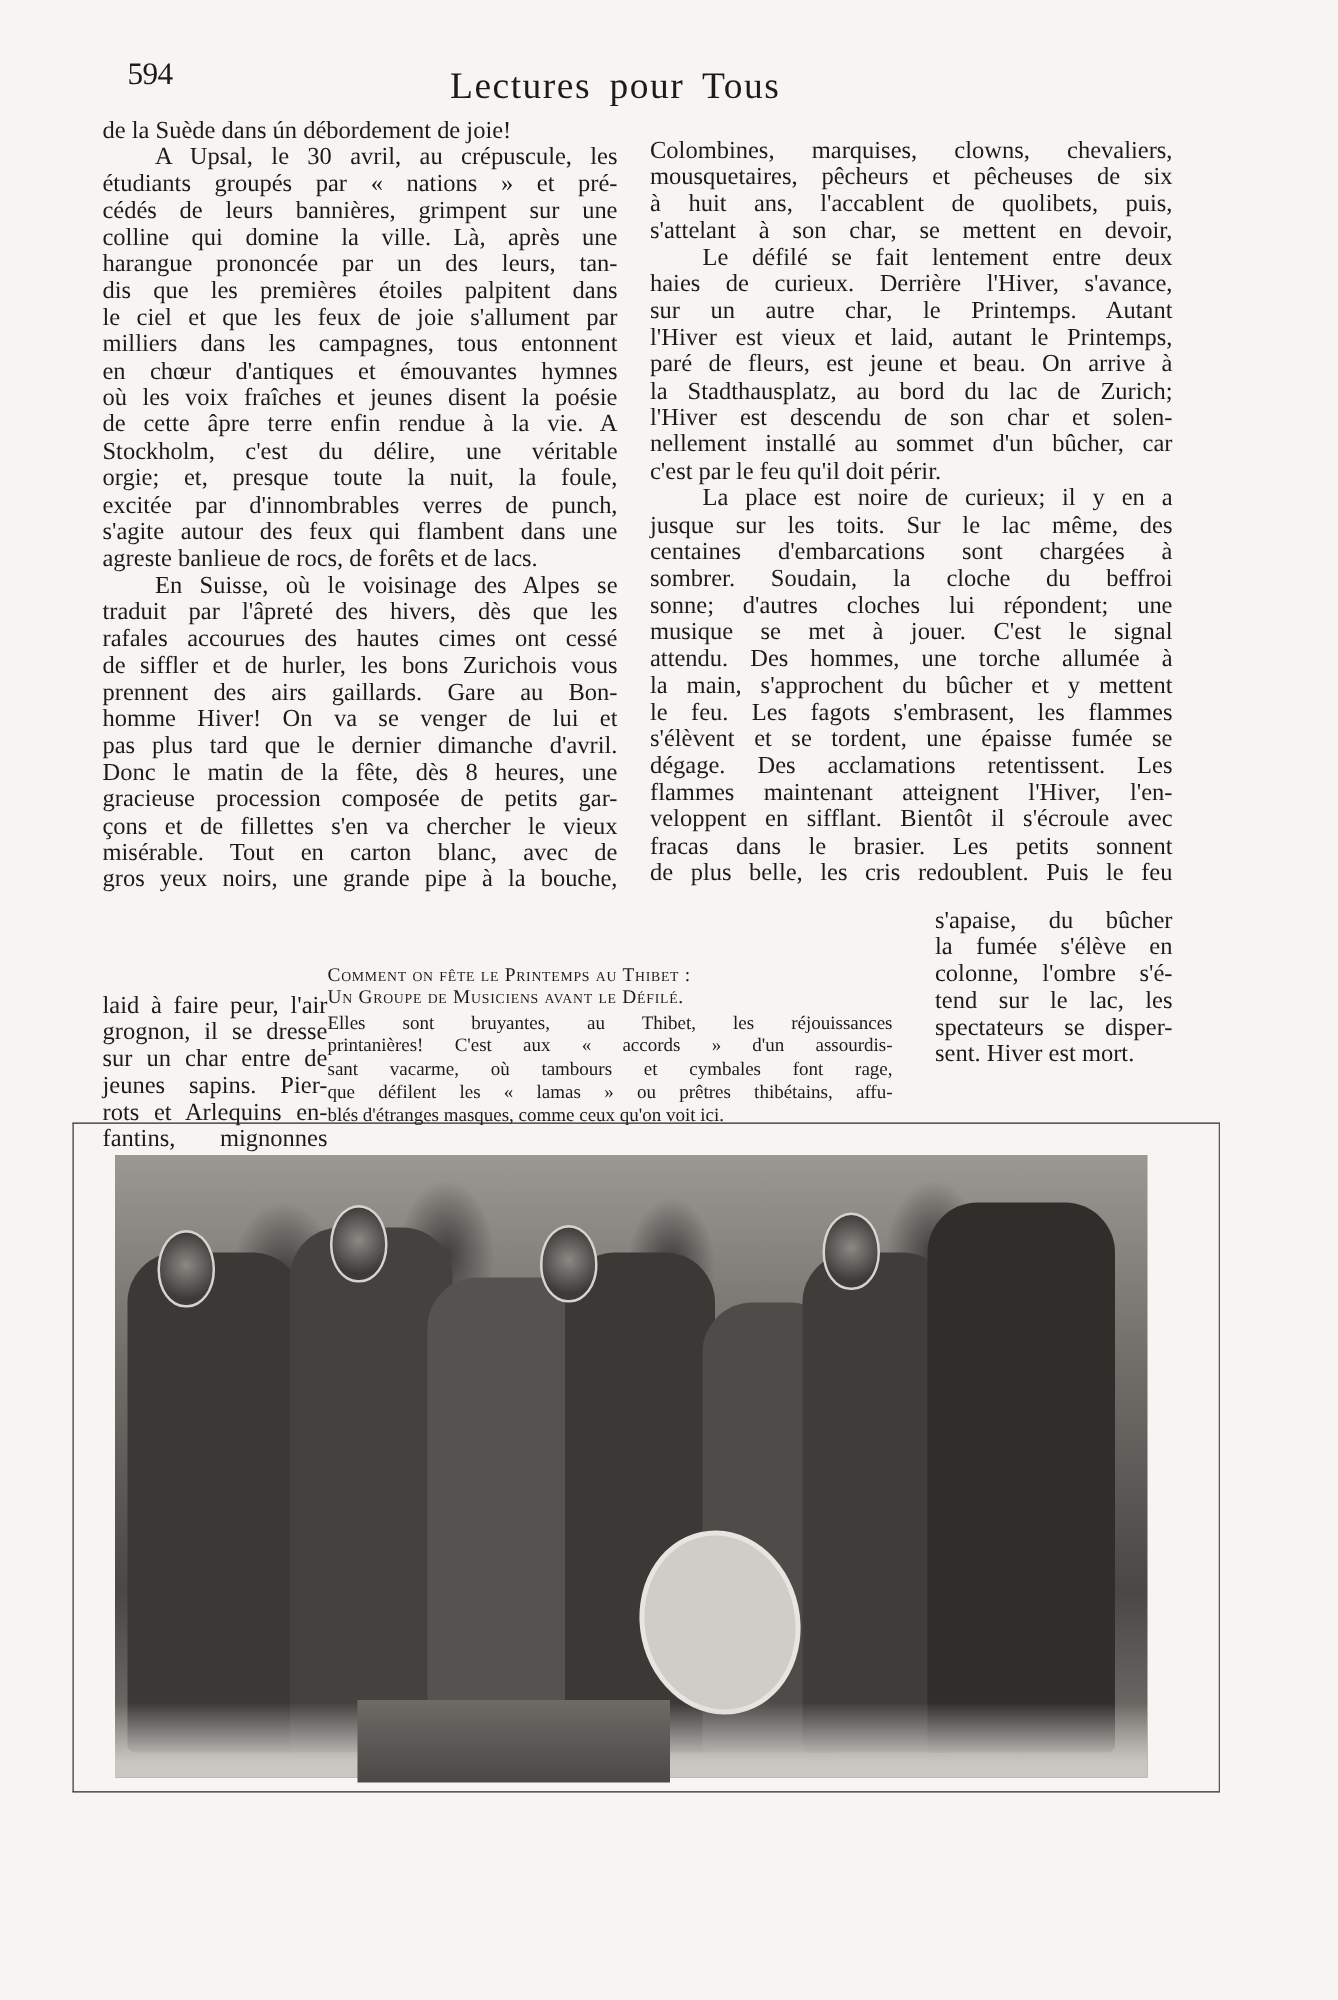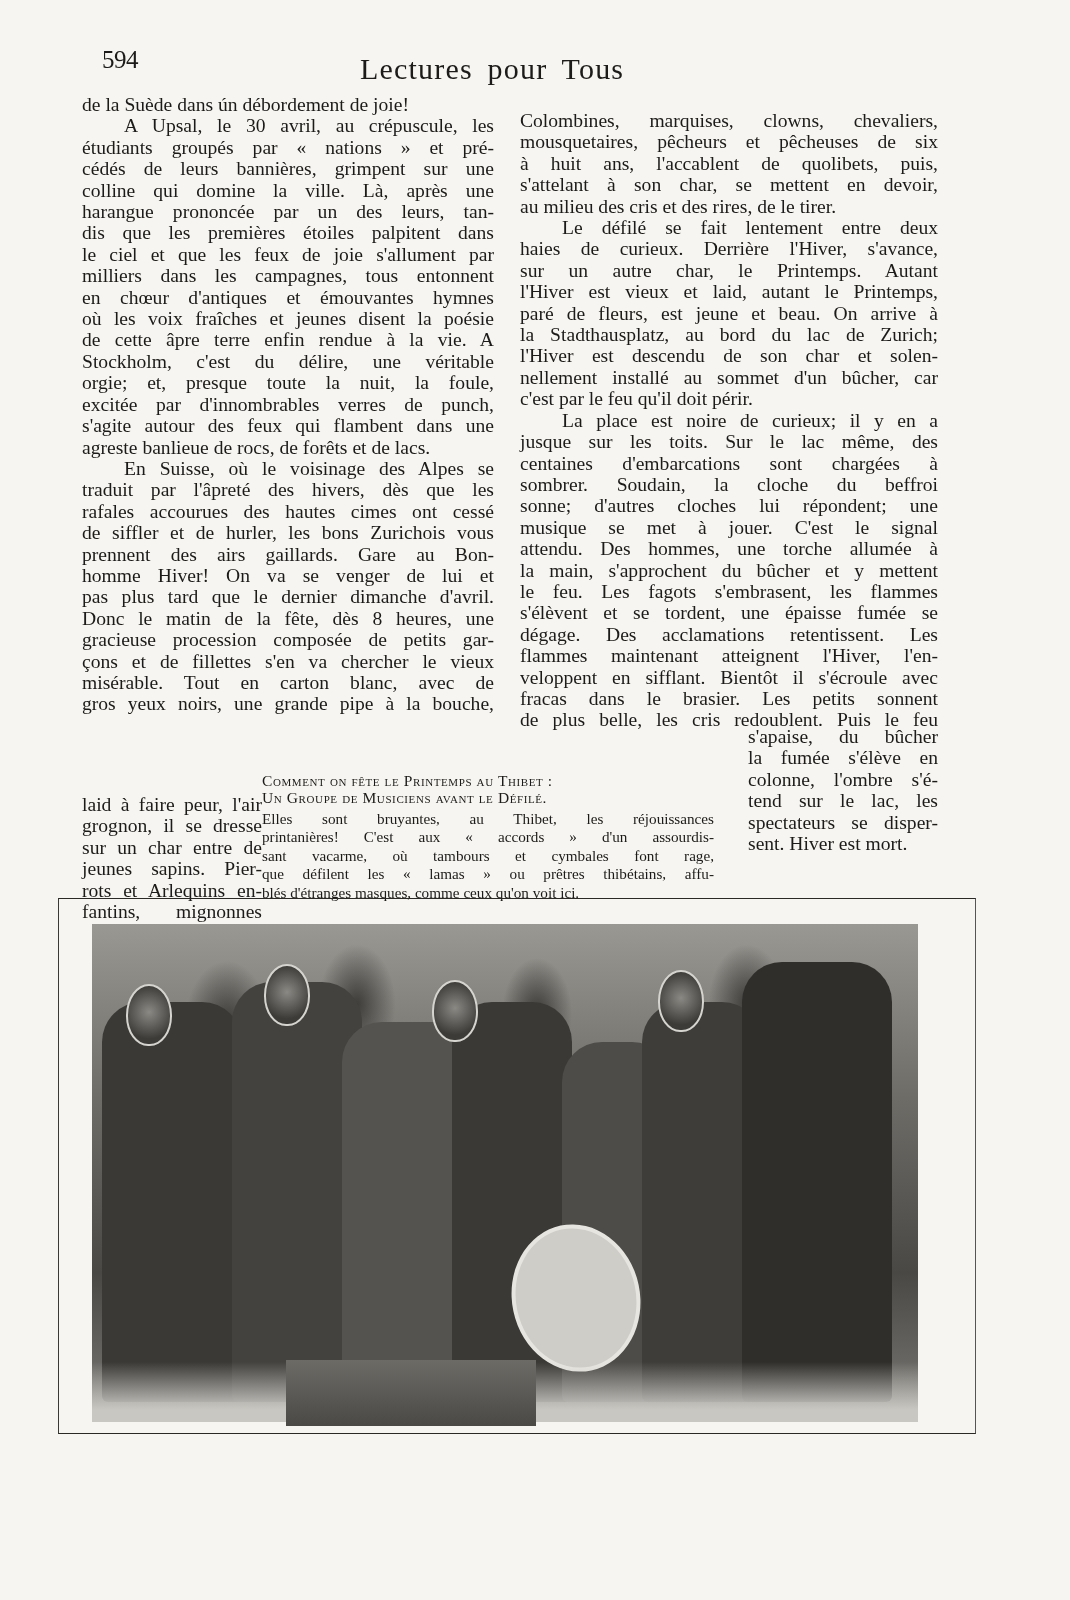--- a/index.html
+++ b/index.html
@@ -131,21 +131,20 @@
     <span class="line">jeunes sapins. Pier-</span>
     <span class="line">rots et Arlequins en-</span>
     <span class="line">fantins, mignonnes</span>
   </div>
 
   <div class="col col-right">
     <span class="line">Colombines, marquises, clowns, chevaliers,</span>
     <span class="line">mousquetaires, pêcheurs et pêcheuses de six</span>
     <span class="line">à huit ans, l'accablent de quolibets, puis,</span>
     <span class="line">s'attelant à son char, se mettent en devoir,</span>
-    <span class="line last">au milieu des cris et des rires, de le tirer.</span>
     <span class="line indent">Le défilé se fait lentement entre deux</span>
     <span class="line">haies de curieux. Derrière l'Hiver, s'avance,</span>
     <span class="line">sur un autre char, le Printemps. Autant</span>
     <span class="line">l'Hiver est vieux et laid, autant le Printemps,</span>
     <span class="line">paré de fleurs, est jeune et beau. On arrive à</span>
     <span class="line">la Stadthausplatz, au bord du lac de Zurich;</span>
     <span class="line">l'Hiver est descendu de son char et solen-</span>
     <span class="line">nellement installé au sommet d'un bûcher, car</span>
     <span class="line last">c'est par le feu qu'il doit périr.</span>
     <span class="line indent">La place est noire de curieux; il y en a</span>

